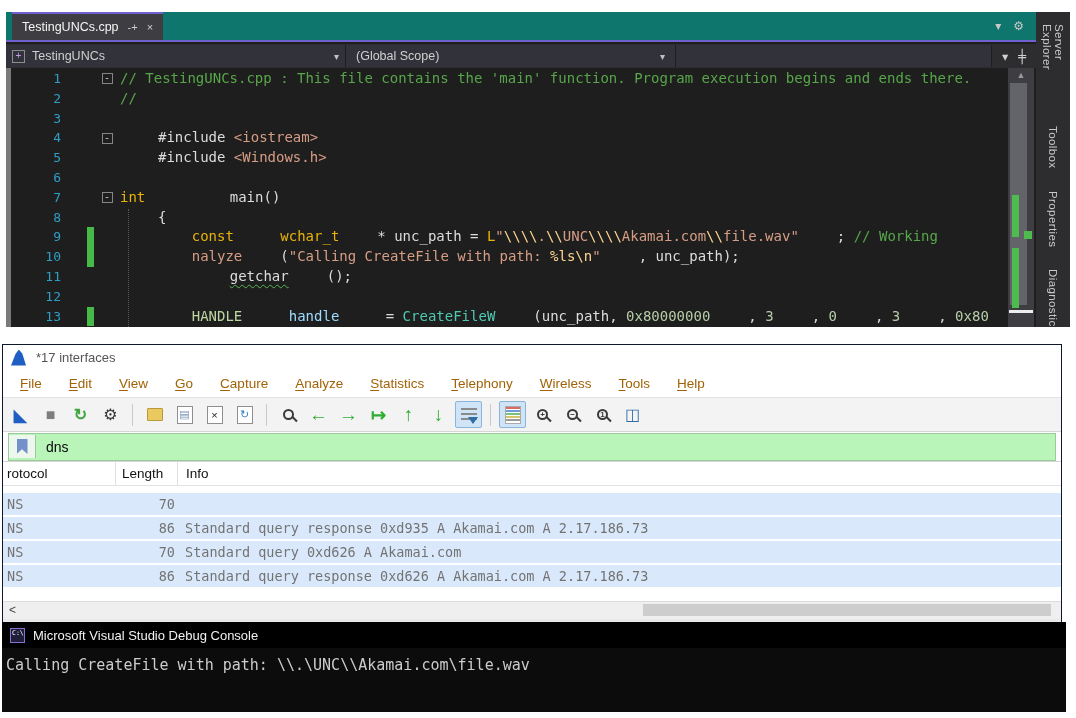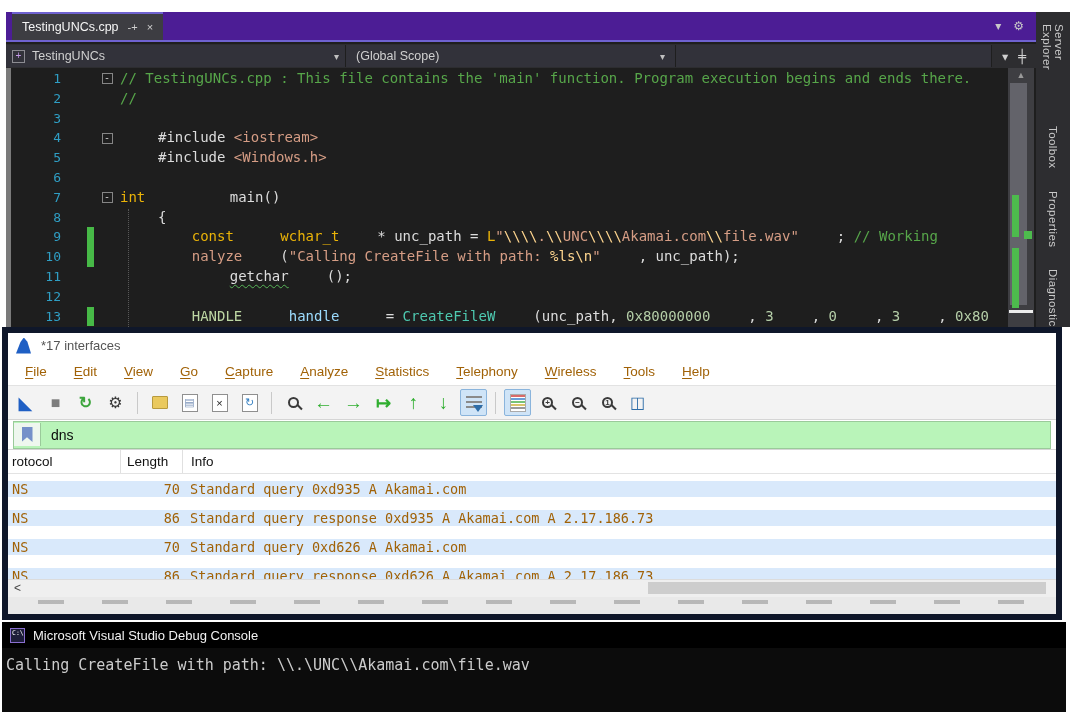--- a/index.html
+++ b/index.html
@@ -1,21 +1,21 @@
 <!DOCTYPE html>
 <html><head>
 <meta charset="utf-8">
 <style>
   * { box-sizing: border-box; }
   body { margin:0; width:1076px; height:718px; background:#ffffff; position:relative;
          font-family:"Liberation Sans", sans-serif; overflow:hidden; }
 
   
   .vs-window { position:absolute; left:6px; top:12px; width:1064px; height:315px; background:#1e1e1e; }
-  .vs-tabbar { position:absolute; left:0; top:0; right:34px; height:30px; background:#4c1d95;
+  .vs-tabbar { position:absolute; left:0; top:0; right:34px; height:30px; background:#0f766e;
                border-bottom:2px solid #6f62d0; display:flex; justify-content:space-between; align-items:stretch; }
   .vs-tab { background:#3d3d42; border-top:2px solid #6f62d0; color:#f5f5f5; font-size:12.5px;
             display:flex; align-items:center; gap:9px; padding:0 10px; margin-left:6px; }
   .vs-tab .pin, .vs-tab .closex { color:#cfcfcf; font-size:11px; }
   .vs-tabbar-right { display:flex; align-items:center; gap:12px; color:#c8c8c8; padding-right:12px; font-size:12px; }
   .vs-nav { position:absolute; left:0; top:32px; right:34px; height:24px; background:#2d2d30;
             display:flex; align-items:center; color:#d0d0d0; font-size:12.5px; }
   .nav-sec { height:22px; display:flex; align-items:center; border-right:1px solid #1e1e1e; background:#32323a; }
   .nav-sec1 { width:340px; padding:0 6px; gap:7px; }
   .nav-sec2 { width:330px; padding:0 10px; }
@@ -51,22 +51,22 @@
   .sb-mark { position:absolute; left:4px; width:7px; background:#4dbb4d; }
   .sb-mark1{ top:127px; height:42px; } .sb-mark2{ top:180px; height:60px; }
   .sb-dot  { position:absolute; right:2px; top:163px; width:8px; height:8px; background:#4dbb4d; }
   .sb-line { position:absolute; left:1px; right:1px; top:242px; height:3px; background:#ededed; }
 
   .vs-sidebar { position:absolute; right:0; top:0; width:34px; height:100%; background:#2d2d30;
                 display:flex; flex-direction:column; align-items:center; gap:22px; padding-top:12px; }
   .side-tab { writing-mode:vertical-rl; color:#c8c8c8; font-size:11.5px; letter-spacing:.4px; }
 
   
-  .ws-window { position:absolute; left:2px; top:327px; width:1060px; height:293px; background:#fff;
-               border:6px solid #0f172a; }
+  .ws-window { position:absolute; left:2px; top:344px; width:1060px; height:293px; background:#fff;
+               border:1px solid #0f172a; }
   .ws-title { height:25px; display:flex; align-items:center; gap:10px; padding-left:8px; color:#555; font-size:13px; }
   .ws-fin { width:15px; height:16px; background:#1f5fc4; clip-path:polygon(0 100%,30% 28%,52% 0,76% 26%,100% 100%); }
   .ws-menu { height:27px; display:flex; align-items:center; gap:27px; padding-left:17px; color:#a16207; font-size:13.5px; }
   .ws-menu .mn u { text-decoration-thickness:1px; text-underline-offset:2px; }
   .ws-toolbar { height:35px; background:#f3f3f3; border-top:1px solid #e2e2e2; border-bottom:1px solid #d5d5d5;
                 display:flex; align-items:center; gap:3px; padding-left:4px; }
   .tb-ic { width:27px; height:27px; display:flex; align-items:center; justify-content:center; border-radius:2px; }
   .tb-ic.hl { background:#cfe4f7; border:1px solid #8ab4dc; }
   .tb-sep { width:1px; height:22px; background:#c9c9c9; margin:0 5px; }
   .ic-folder { width:16px; height:13px; background:#eac95e; border:1px solid #b89a3e; border-radius:1px; }
@@ -90,23 +90,23 @@
   .bm-box { width:27px; height:23px; background:#eef7ee; border-right:1px solid #9aca9a;
             display:flex; align-items:center; justify-content:center; }
   .ic-bookmark { width:11px; height:15px; background:#7591c9; clip-path:polygon(0 0,100% 0,100% 100%,50% 68%,0 100%); }
   .filter-text { padding-left:10px; font-size:14px; color:#0a0a0a; }
 
   .ws-colhead { height:24px; display:grid; grid-template-columns:112px 62px 1fr; align-items:center;
                 border-bottom:1px solid #e3e3e3; font-size:13.5px; color:#111; }
   .ws-colhead .ch2, .ws-colhead .ch3 { border-left:1px solid #e0e0e0; height:100%; display:flex; align-items:center; }
   .ch1 { padding-left:4px; } .ch2 { padding-left:6px; } .ch3 { padding-left:8px; }
   .ws-rows { padding-top:7px; }
-  .pkt-row { height:16px; margin-bottom:13px; background:#d9e9fb; display:grid;
+  .pkt-row { height:22px; margin-bottom:2px; background:#d9e9fb; display:grid;
              grid-template-columns:112px 62px 1fr; align-items:center;
-             font-family:"DejaVu Sans Mono", monospace; font-size:13.5px; color:#a16207; }
+             font-family:"DejaVu Sans Mono", monospace; font-size:13.5px; color:#737373; }
   .pr-proto { padding-left:4px; } .pr-len { text-align:right; padding-right:2px; } .pr-info { padding-left:8px; }
 
   .ws-hscroll { position:absolute; left:0; right:0; bottom:17px; height:18px; background:#efefef;
                 border-top:1px solid #dcdcdc; }
   .hs-left { position:absolute; left:6px; top:1px; color:#444; font-size:12px; }
   .hs-thumb { position:absolute; left:640px; right:10px; top:2px; height:12px; background:#cdcdcd; }
   .ws-strip { position:absolute; left:0; right:0; bottom:0; height:17px; background:#e9e9e9; }
   .ws-strip .dashes { position:absolute; left:30px; right:30px; top:3px; height:4px; opacity:.55;
       background:repeating-linear-gradient(90deg,#8f8f8f 0 26px,transparent 26px 64px); }
 
@@ -361,21 +361,20 @@
   </div>
   <div class="ws-colhead">
     <span class="ch1">rotocol</span>
     <span class="ch2">Length</span>
     <span class="ch3">Info</span>
   </div>
   <div class="ws-rows" id="ws-rows">
       <div class="pkt-row">
         <span class="pr-proto">NS</span>
         <span class="pr-len">70</span>
-        <span class="pr-info">Standard query 0xd935 A Akamai.com</span>
       </div>
       <div class="pkt-row">
         <span class="pr-proto">NS</span>
         <span class="pr-len">86</span>
         <span class="pr-info">Standard query response 0xd935 A Akamai.com A 2.17.186.73</span>
       </div>
       <div class="pkt-row">
         <span class="pr-proto">NS</span>
         <span class="pr-len">70</span>
         <span class="pr-info">Standard query 0xd626 A Akamai.com</span>

